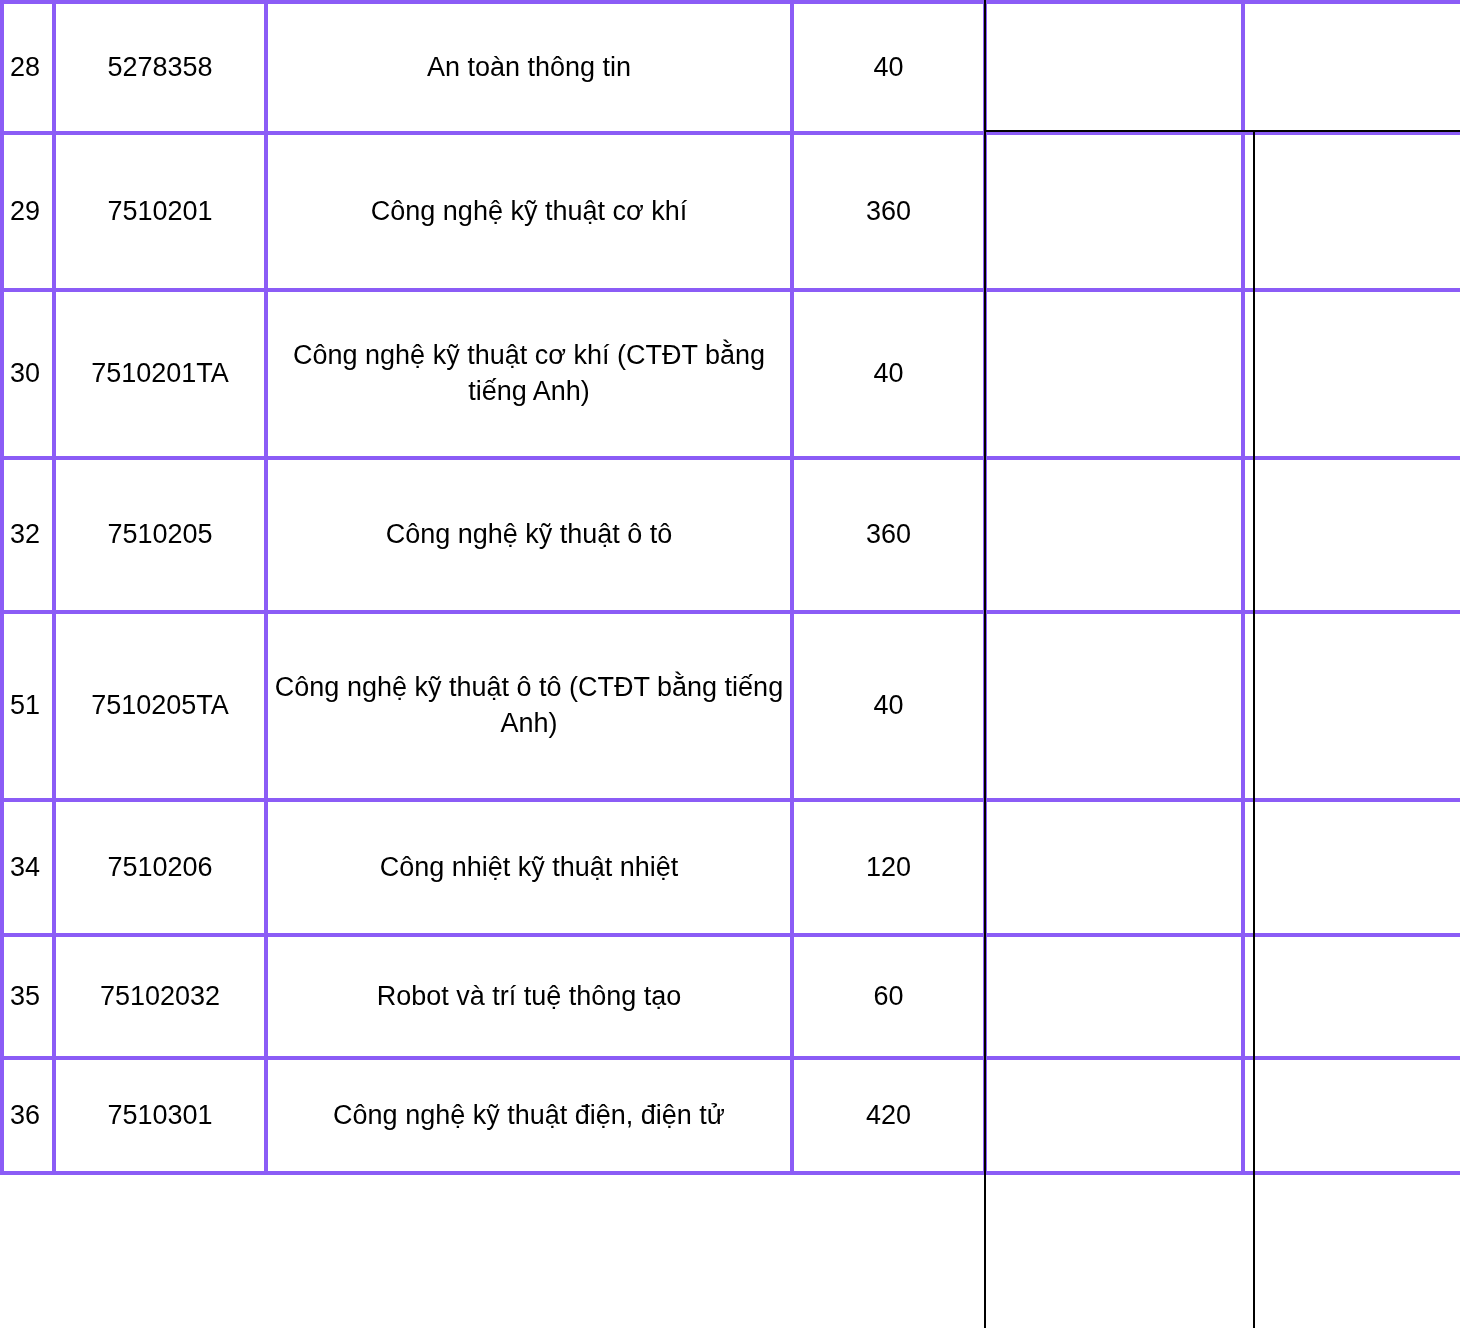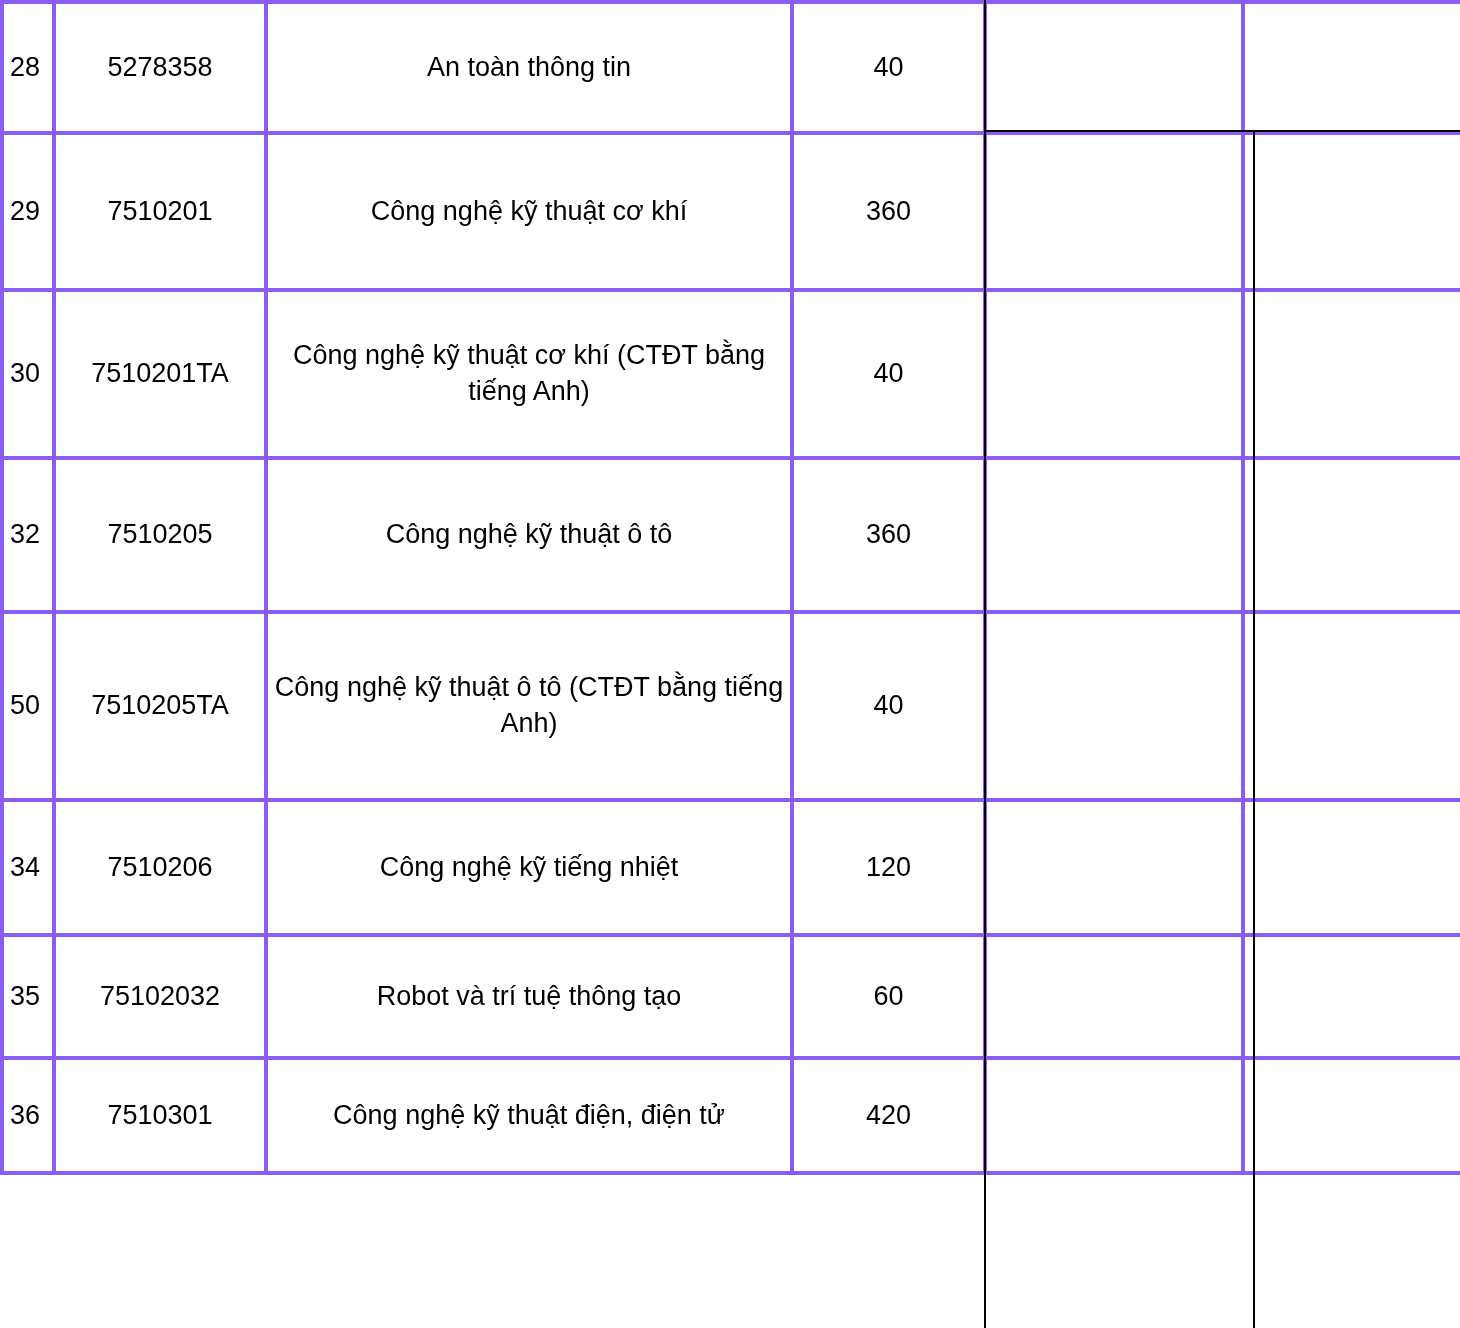--- a/index.html
+++ b/index.html
@@ -139,31 +139,31 @@
       </tr>
       <tr style="height:154px;">
         <td class="idx">32</td>
         <td class="code">7510205</td>
         <td class="name">Công nghệ kỹ thuật ô tô</td>
         <td class="quota">360</td>
         <td class="openA"></td>
         <td class="openB rightline"></td>
       </tr>
       <tr style="height:188px;">
-        <td class="idx">50</td>
+        <td class="idx">51</td>
         <td class="code">7510205TA</td>
         <td class="name two-line">Công nghệ kỹ thuật ô tô (CTĐT bằng tiếng Anh)</td>
         <td class="quota">40</td>
         <td class="openA"></td>
         <td class="openB rightline"></td>
       </tr>
       <tr style="height:135px;">
         <td class="idx">34</td>
         <td class="code">7510206</td>
-        <td class="name">Công nghệ kỹ tiếng nhiệt</td>
+        <td class="name">Công nhiệt kỹ thuật nhiệt</td>
         <td class="quota">120</td>
         <td class="openA"></td>
         <td class="openB rightline"></td>
       </tr>
       <tr style="height:123px;">
         <td class="idx">35</td>
         <td class="code">75102032</td>
         <td class="name">Robot và trí tuệ thông tạo</td>
         <td class="quota">60</td>
         <td class="openA"></td>

